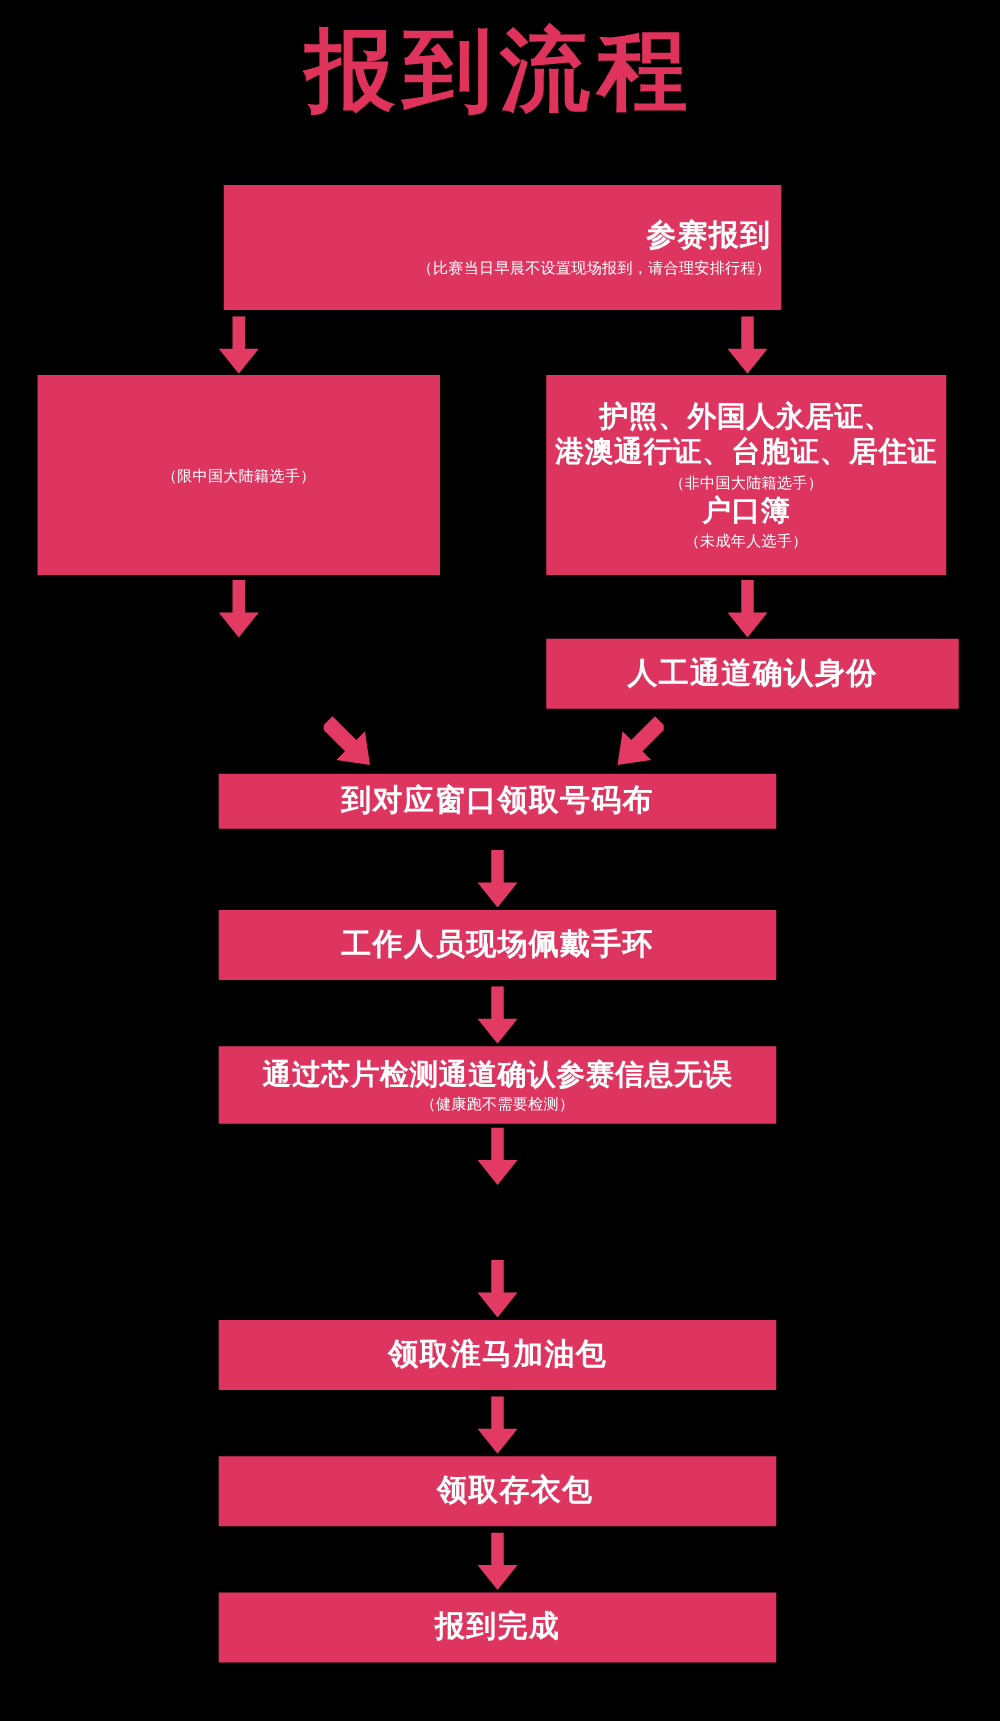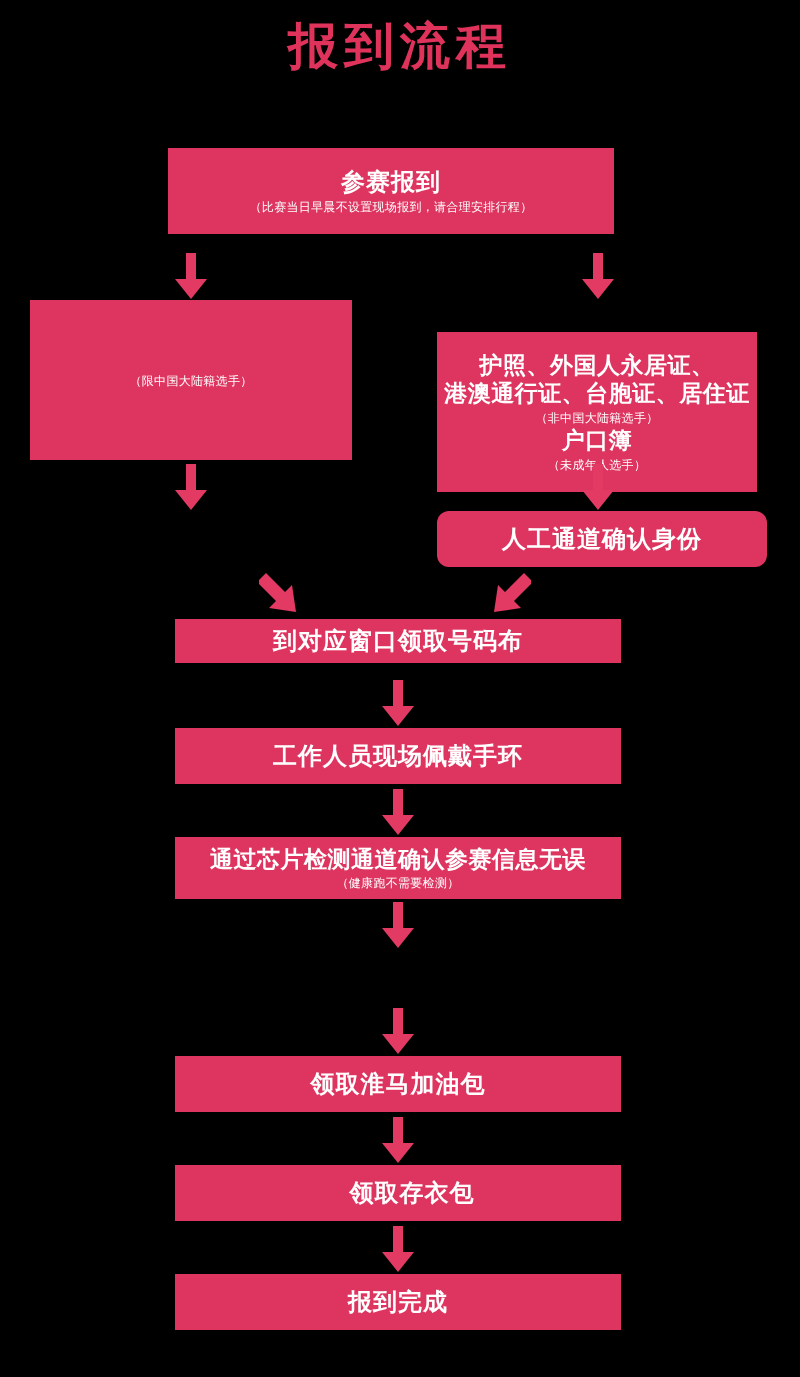--- a/index.html
+++ b/index.html
@@ -23,21 +23,21 @@
   }
 
   
   .title {
     position: absolute;
     top: 20px;
     left: 0;
     width: 800px;
     text-align: center;
     color: #E0335C;
-    font-size: 50px;
+    font-size: 72px;
     font-weight: bold;
     letter-spacing: 6px;
     line-height: 1.05;
     white-space: nowrap;
   }
 
   
   .box {
     position: absolute;
     background: #DE3560;
@@ -64,25 +64,25 @@
   .box .sub {
     font-size: 12px;
     font-weight: normal;
     letter-spacing: 0.3px;
     line-height: 1.35;
     margin-top: 2px;
     white-space: nowrap;
   }
 
   
-  #box-checkin     { left: 168px; top: 148px; width: 446px; height: 86px; }
+  #box-checkin     { left: 179px; top: 148px; width: 446px; height: 100px; align-items: flex-end; }
   #box-idcard      { left: 30px;  top: 300px; width: 322px; height: 160px; }
-  #box-otherdocs   { left: 437px; top: 300px; width: 320px; height: 160px; margin-top: 32px; }
+  #box-otherdocs   { left: 437px; top: 300px; width: 320px; height: 160px; }
   #box-face        { left: 30px;  top: 511px; width: 322px; height: 56px; }
-  #box-manual      { left: 437px; top: 511px; width: 330px; height: 56px; border-radius: 12px; }
+  #box-manual      { left: 437px; top: 511px; width: 330px; height: 56px; }
   #box-bib         { left: 175px; top: 619px; width: 446px; height: 44px; text-align: right; }
   #box-wristband   { left: 175px; top: 728px; width: 446px; height: 56px; text-align: right; }
   #box-chip        { left: 175px; top: 837px; width: 446px; height: 62px; }
   #box-jersey      { left: 175px; top: 947px; width: 446px; height: 56px; }
   #box-fuelpack    { left: 175px; top: 1056px; width: 446px; height: 56px; }
   #box-bagdrop     { left: 175px; top: 1165px; width: 446px; height: 56px; padding-left: 36px; }
   #box-done        { left: 175px; top: 1274px; width: 446px; height: 56px; }
 
   
   .arrow {

